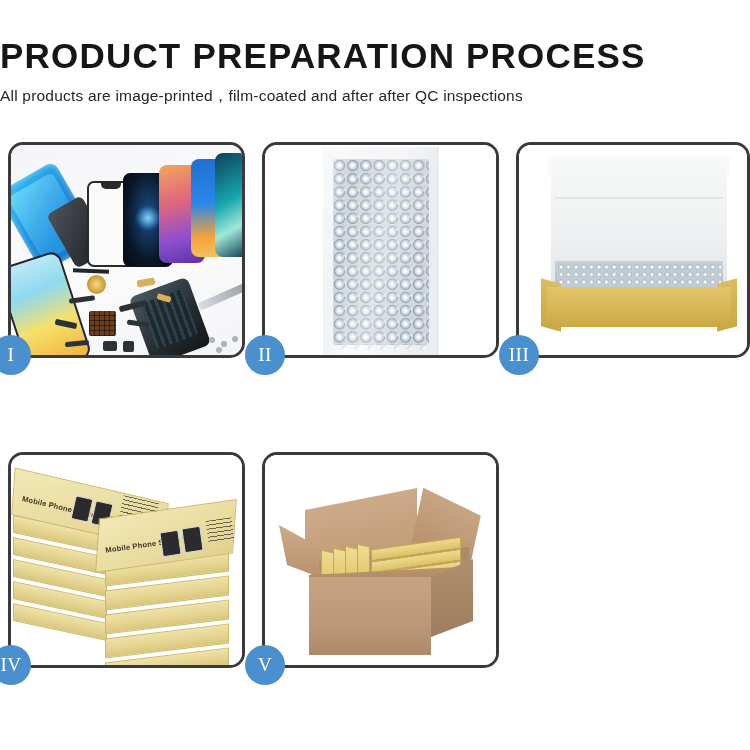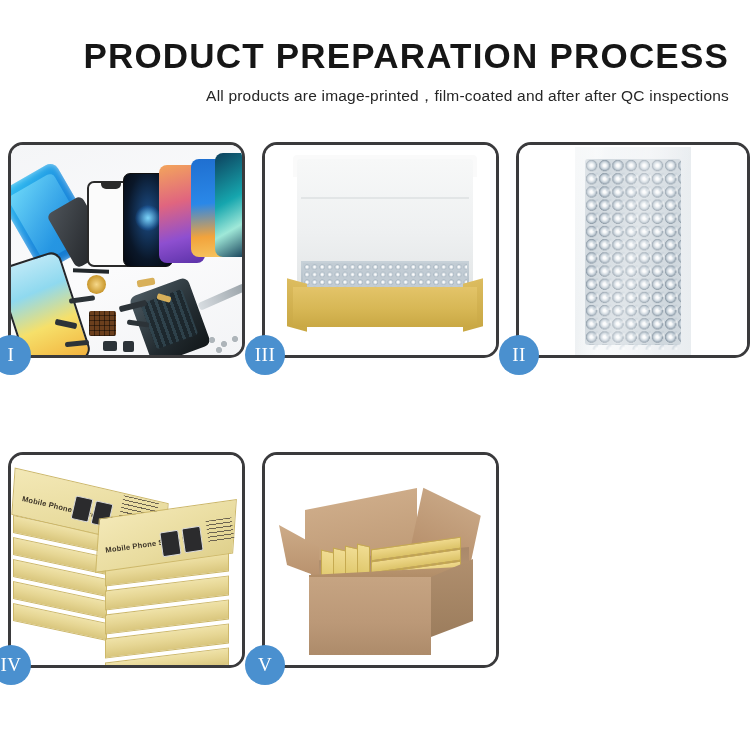--- a/index.html
+++ b/index.html
@@ -5,21 +5,21 @@
   html,body{margin:0;padding:0;}
   body{
     width:750px;height:750px;
     background:#ffffff;
     font-family:"Liberation Sans", sans-serif;
     overflow:hidden;
   }
   .page{position:relative;width:750px;height:750px;}
 
   
-  .header{width:729px;text-align:right;}
+  .header{width:729px;text-align:left;}
   .title{
     font-family:"Liberation Sans", sans-serif;
     font-size:35px;
     font-weight:700;
     letter-spacing:1.2px;
     color:#161616;
     margin:0;
     padding-top:38px;
     line-height:1;
     white-space:nowrap;
@@ -413,44 +413,44 @@
         <div class="sp fc8"></div>
         <div class="sp gold-conn gc1"></div>
         <div class="sp gold-conn gc2"></div>
         <div class="sp tweezer"></div>
         <div class="sp screws"></div>
       </div>
       <div class="badge">I</div>
     </div>
 
     <div class="panel">
+      <div class="panel-inner p2">
+        <div class="wrapsheet"></div>
+        <div class="bubbles"></div>
+        <div class="bubbles2"></div>
+        <div class="wrap-gloss"></div>
+      </div>
+      <div class="badge">II</div>
+    </div>
+
+    <div class="panel">
       <div class="panel-inner p3">
         <div class="lid-top"></div>
         <div class="lid"></div>
         <div class="lid-crease"></div>
         <div class="tray-inner"></div>
         <div class="tray-bubbles"></div>
         <div class="box-lip-l"></div>
         <div class="box-lip-r"></div>
         <div class="box-front"></div>
       </div>
       <div class="badge">III</div>
     </div>
 
     <div class="panel">
-      <div class="panel-inner p2">
-        <div class="wrapsheet"></div>
-        <div class="bubbles"></div>
-        <div class="bubbles2"></div>
-        <div class="wrap-gloss"></div>
-      </div>
-      <div class="badge">II</div>
-    </div>
-
-    <div class="panel">
       <div class="panel-inner p4">
         <div class="stack">
 
           <div class="kbox" style="left:2px;top:70px;width:92px;height:16px;transform:skewY(12deg);"></div>
           <div class="kbox" style="left:2px;top:92px;width:92px;height:16px;transform:skewY(12deg);"></div>
           <div class="kbox" style="left:2px;top:114px;width:92px;height:16px;transform:skewY(12deg);"></div>
           <div class="kbox" style="left:2px;top:136px;width:92px;height:16px;transform:skewY(12deg);"></div>
           <div class="kbox" style="left:2px;top:158px;width:92px;height:16px;transform:skewY(12deg);"></div>
 
           <div class="kbox" style="left:94px;top:104px;width:122px;height:18px;transform:skewY(-7deg);"></div>

